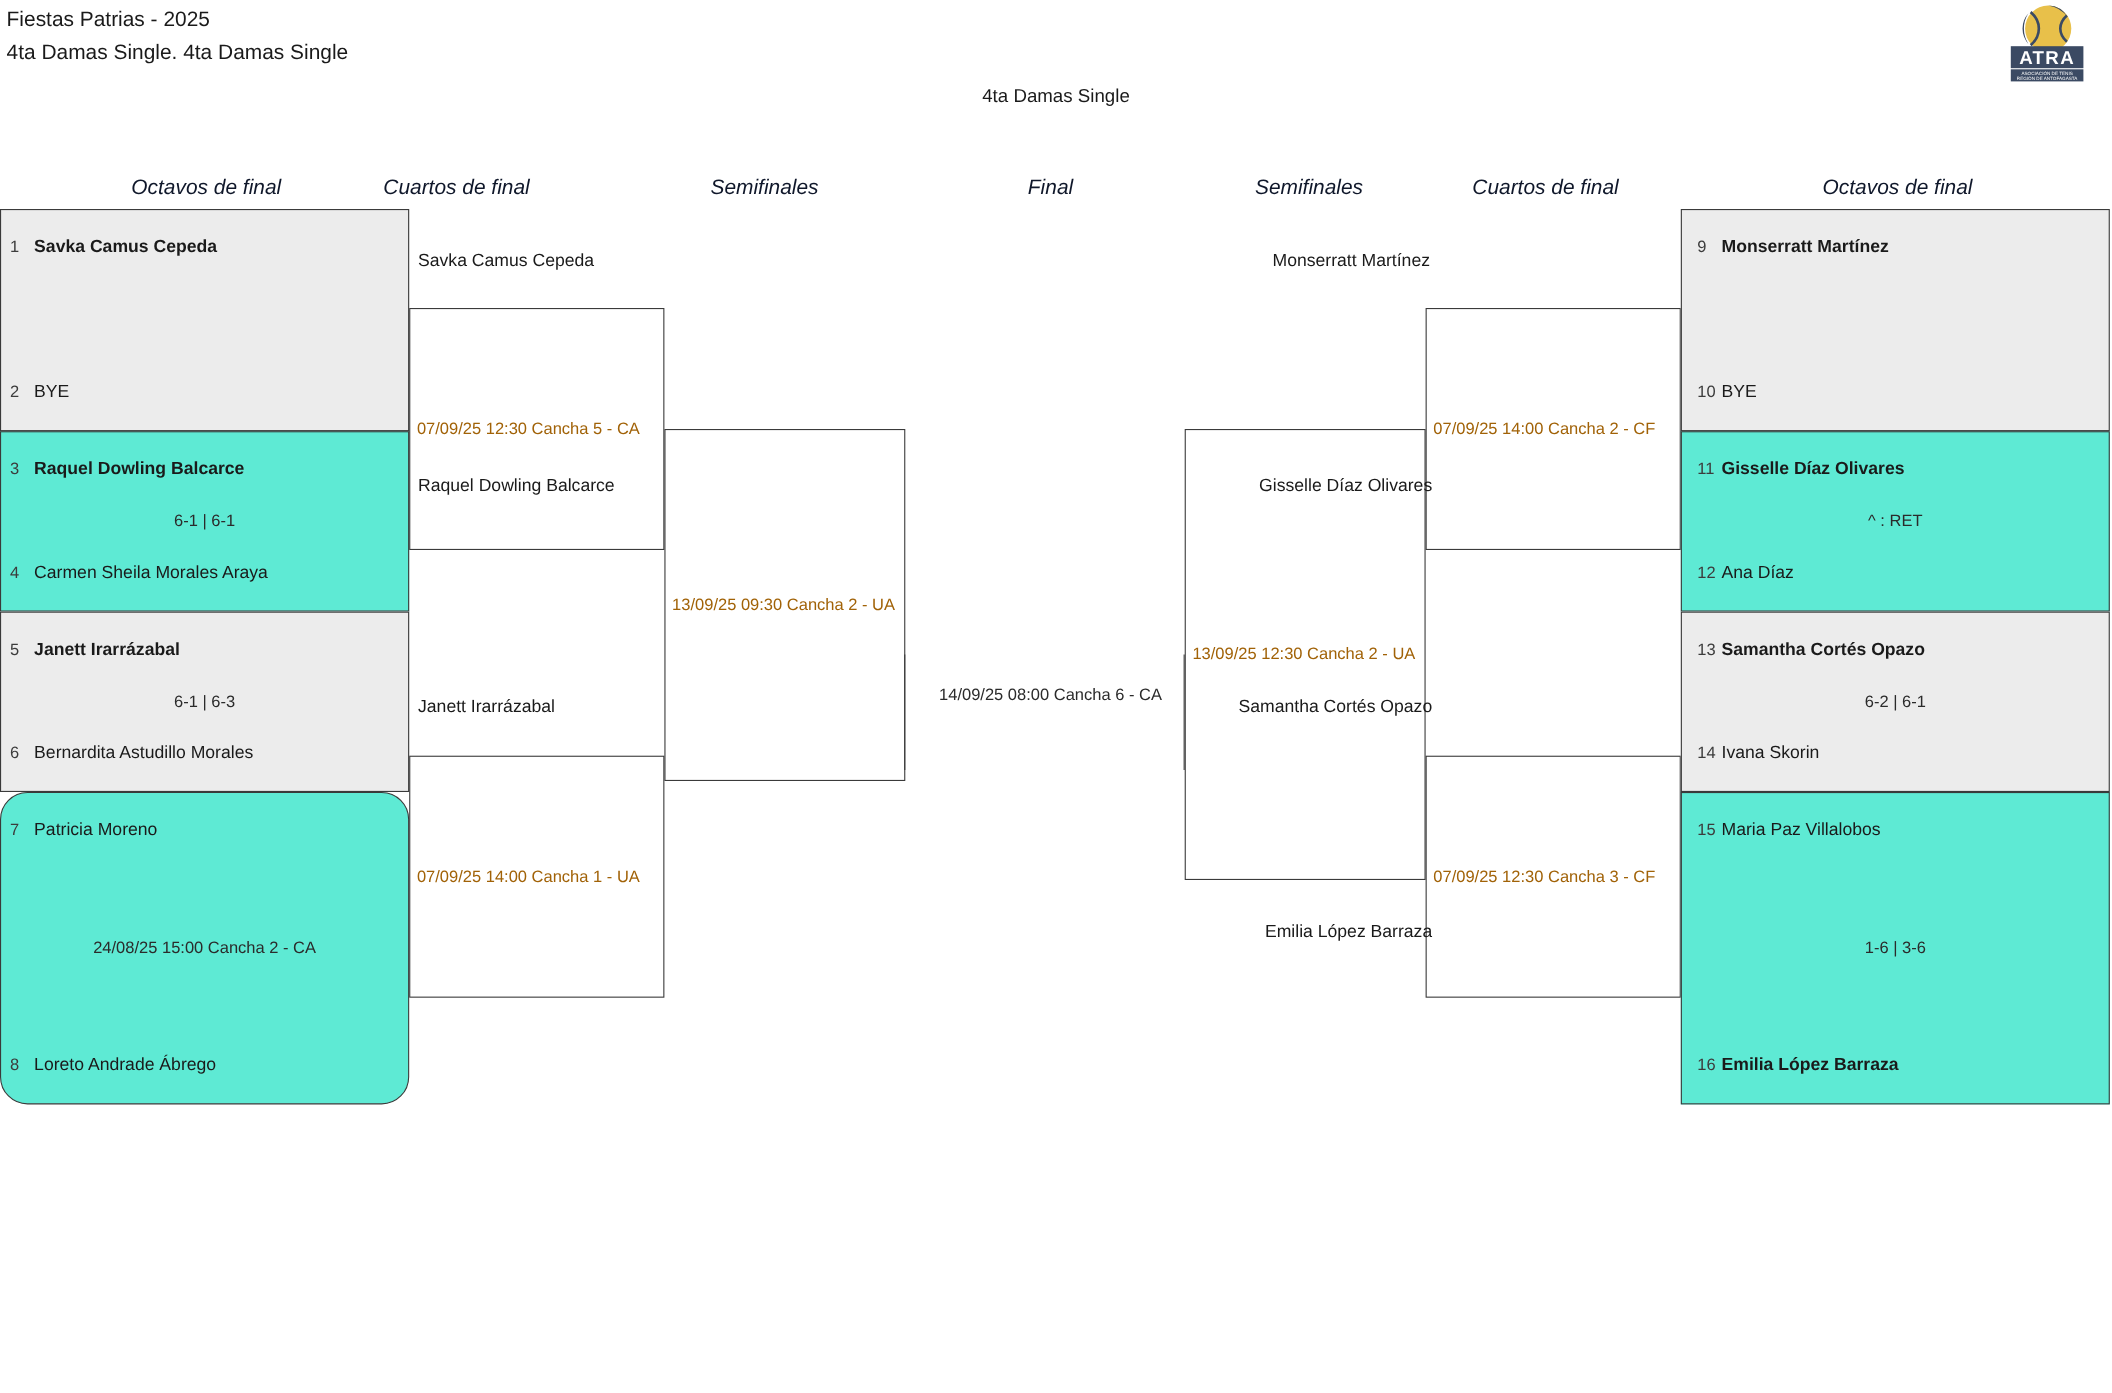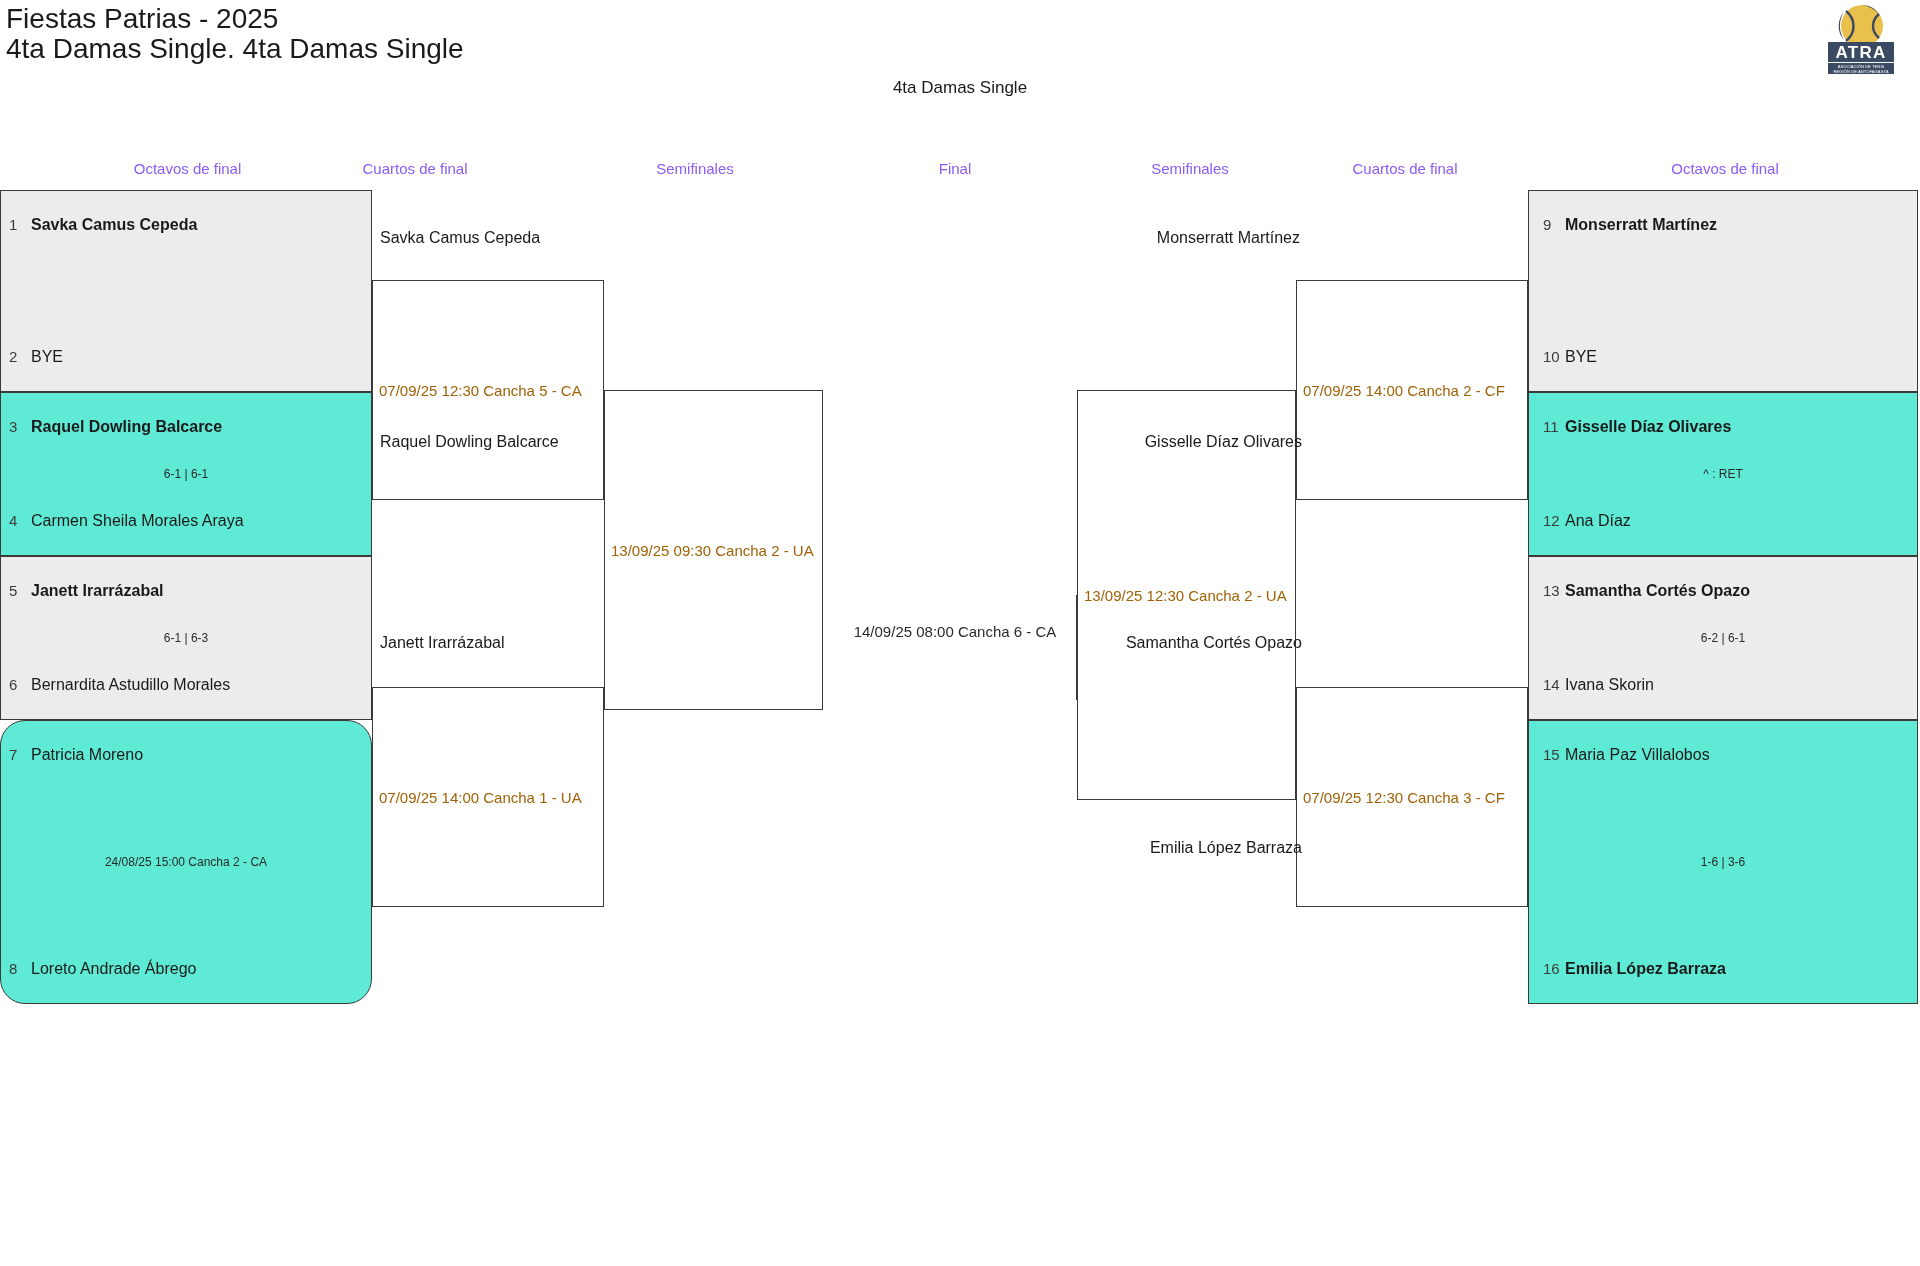--- a/index.html
+++ b/index.html
@@ -9,36 +9,37 @@
     background: #ffffff;
     font-family: "Liberation Sans", sans-serif;
     color: #111111;
     overflow: hidden;
   }
 
   
   #header { position: absolute; left: 0; top: 0; width: 1920px; height: 80px; }
   #title-block { position: absolute; left: 6px; top: 4px; }
   #title-block .line {
-    font-size: 28px; font-weight: 400; line-height: 30px;
+    font-size: 19px; font-weight: 400; line-height: 30px;
     color: #1a1a1a; white-space: nowrap;
   }
   #logo { position: absolute; right: 14px; top: 2px; width: 96px; height: 74px; }
   #logo svg { display: block; }
 
   #event-subtitle {
     position: absolute; left: 0; top: 78px; width: 1920px;
     text-align: center; font-size: 17px; color: #1a1a1a;
   }
 
   
   .round-head {
     position: absolute; top: 160px;
-    font-size: 15px; color: #8b5cf6; text-align: center;
+    font-size: 19px; color: #0f172a; text-align: center;
     white-space: nowrap;
+    font-style: italic;
   }
 
   
   #bracket { position: absolute; left: 0; top: 0; width: 1920px; height: 1266px; }
 
   
   .r16 {
     position: absolute;
     border: 1px solid #3a3a3a;
     background: #5eead4;
@@ -53,21 +54,21 @@
     display: inline-block; min-width: 22px;
     color: #3c3c3c; font-weight: 400; font-size: 15px;
   }
   .r16 .pl .nm { color: #1a1a1a; }
   .r16 .pl.win .nm { font-weight: 700; }
   .r16 .top { top: 24px; }
   .r16 .bot { bottom: 24px; }
   .r16 .mid {
     position: absolute; left: 0; right: 0; top: 50%;
     transform: translateY(-50%);
-    text-align: center; font-size: 12px; color: #2b2b2b;
+    text-align: center; font-size: 15px; color: #2b2b2b;
     line-height: 19px; padding: 0 10px;
   }
   .r16.side-left .mid { text-align: center; }
 
   
   .mbox {
     position: absolute;
     border: 1px solid #3a3a3a;
     background: transparent;
   }

